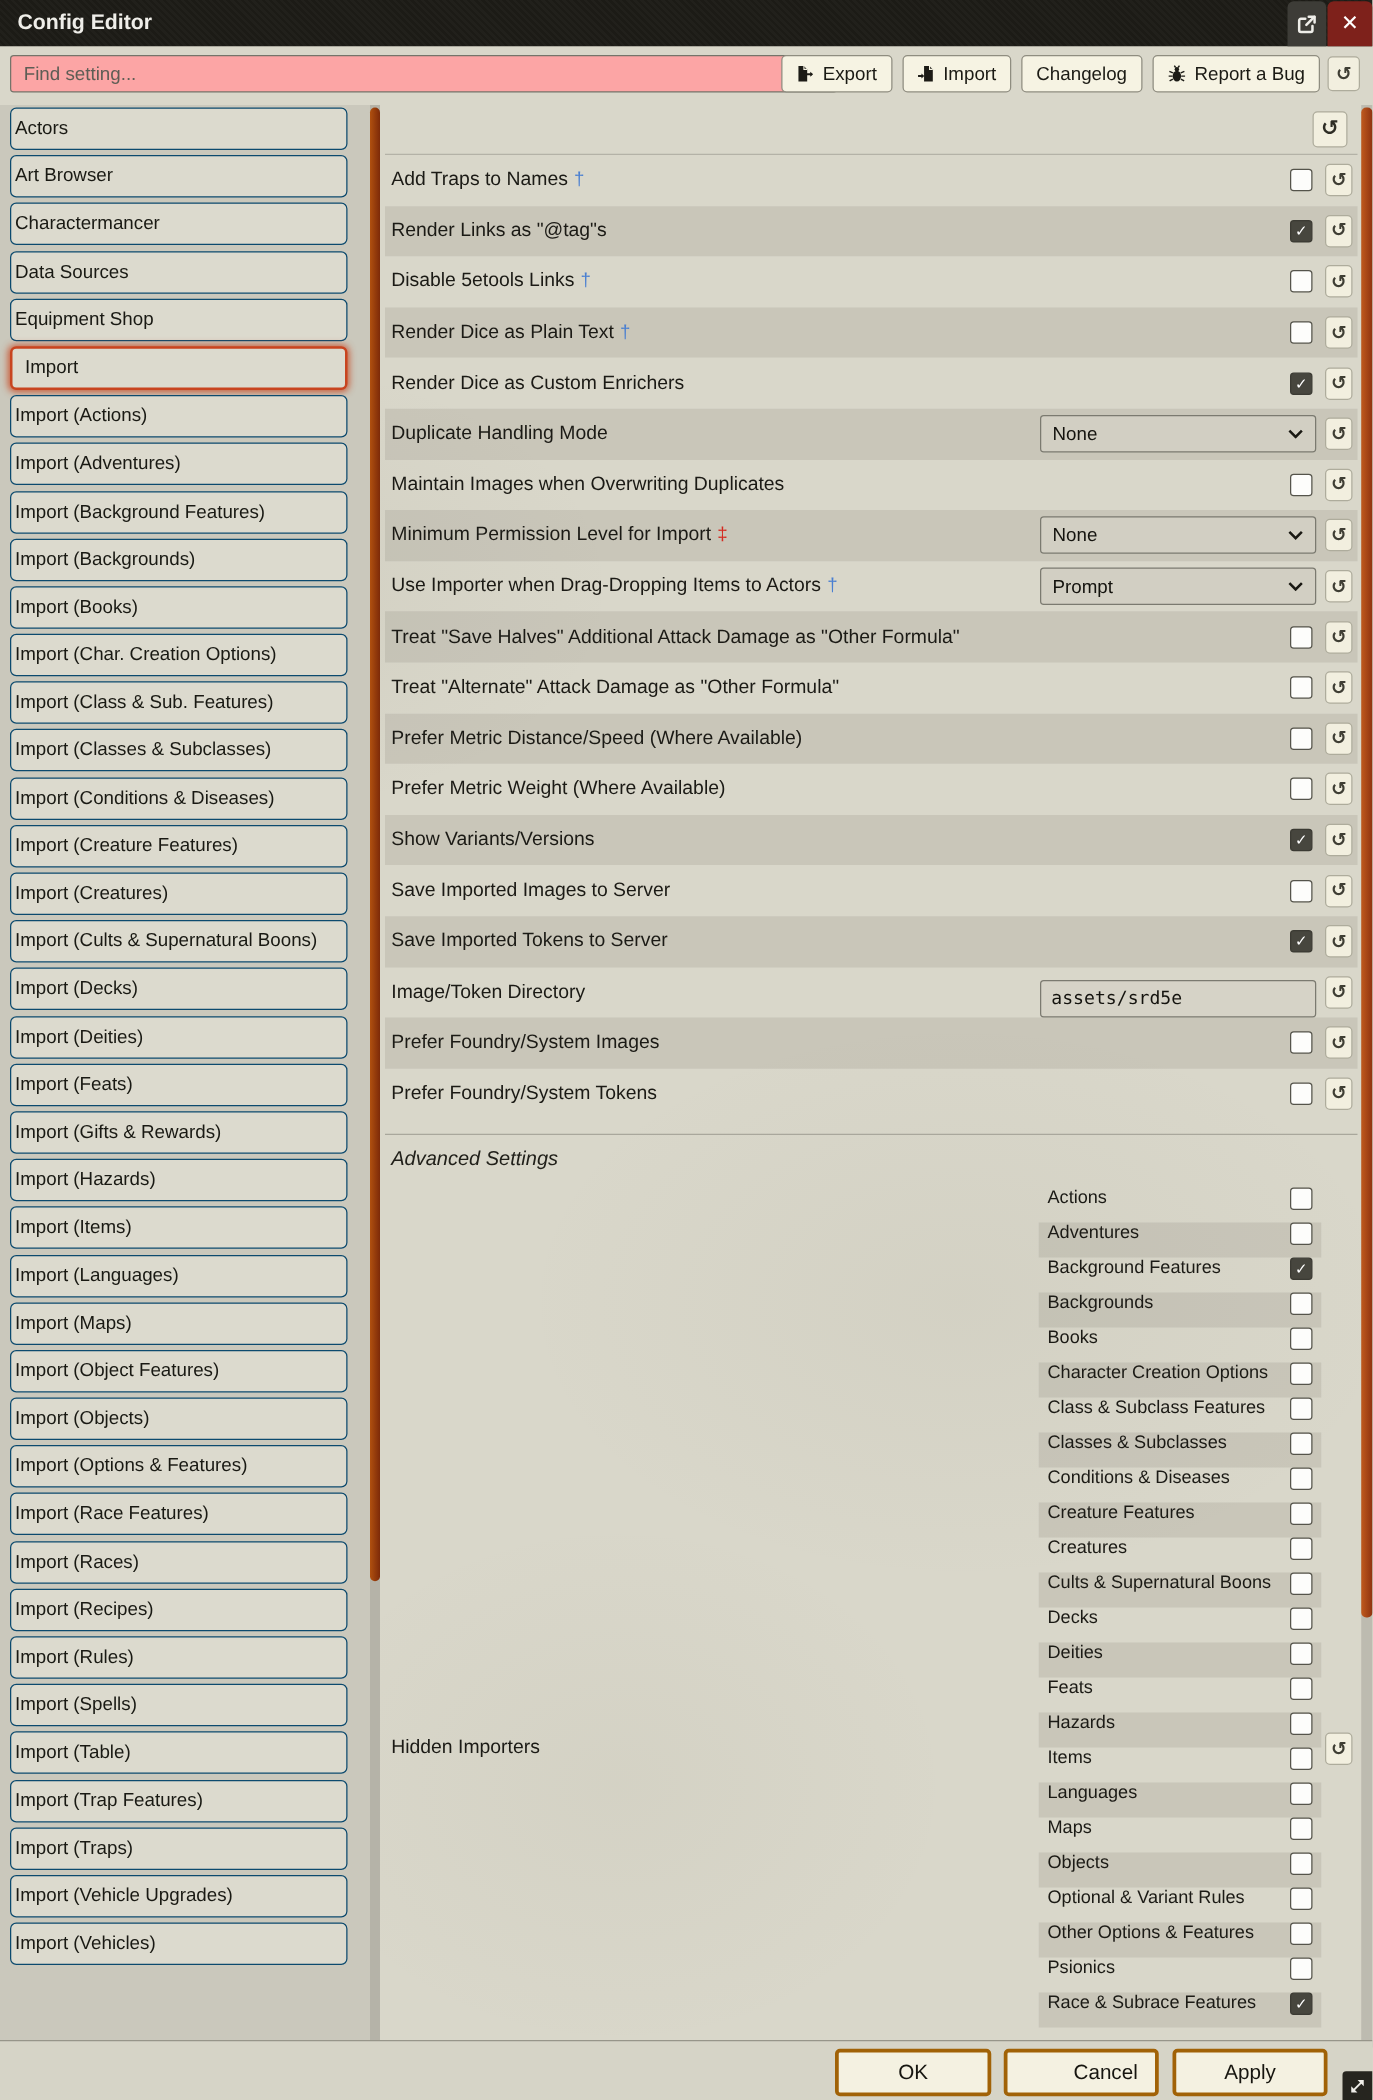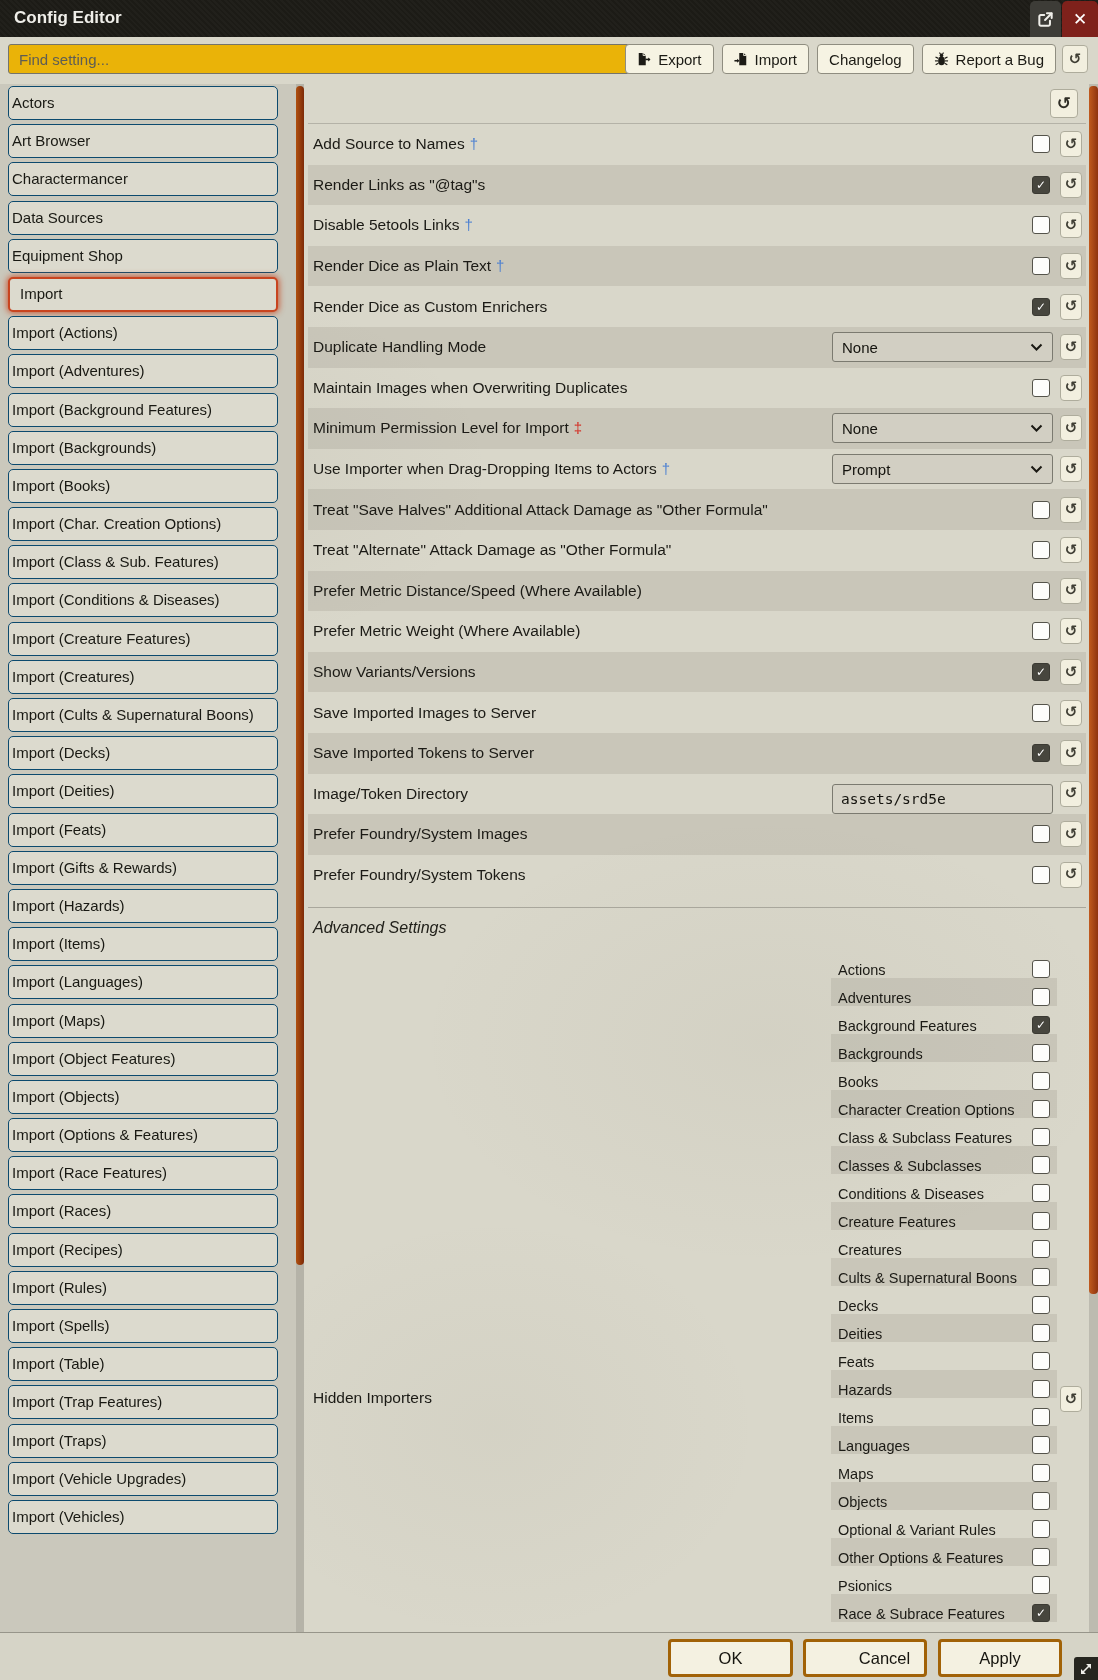--- a/index.html
+++ b/index.html
@@ -13,21 +13,21 @@
   }
   
   .titlebar{position:absolute;left:0;top:0;width:1098px;height:37px;background:#1c1b16;
     background-image:repeating-linear-gradient(45deg, rgba(255,255,255,.025) 0 2px, transparent 2px 4px);}
   .titlebar .title{position:absolute;left:14px;top:0;line-height:36px;color:#efeee9;font-size:17px;font-weight:bold;}
   .tb-btn{position:absolute;top:1px;height:36px;display:flex;align-items:center;justify-content:center;cursor:pointer;}
   .tb-expand{left:1030px;width:31px;background:#3d3c37;border-radius:5px 5px 0 0;}
   .tb-close{left:1062px;width:36px;background:#7e211b;border-radius:5px 5px 0 0;}
   .tb-close .x{color:#fff;font-size:17px;font-weight:bold;font-family:"DejaVu Sans",sans-serif;}
   
-  .search-input{position:absolute;left:8px;top:44px;width:640px;height:28px;background:#eab308;
+  .search-input{position:absolute;left:8px;top:44px;width:640px;height:28px;background:#fca5a5;
     border:1px solid #75746a;border-radius:3px;padding:0 10px;font-size:15px;color:#3a3930;
     font-family:"Liberation Sans",sans-serif;outline:none;}
   .search-input::placeholder{color:#5e5d55;}
   .toolbar{position:absolute;top:44px;left:664px;width:392px;height:30px;display:flex;justify-content:flex-end;gap:8px;}
   .btn{background:#f6f3e3;border:1px solid #8f8d80;border-radius:4px;height:30px;box-sizing:border-box;
     display:flex;align-items:center;gap:7px;padding:0 11px;font-size:15px;color:#1b1a14;cursor:pointer;white-space:nowrap;}
   .undo-sm{position:absolute;left:1062px;top:45px;width:26px;height:28px;}
   .ub{background:#f2efdf;border:1px solid #aeac9c;border-radius:4px;box-sizing:border-box;
     display:flex;align-items:center;justify-content:center;cursor:pointer;}
   .uglyph{font-family:"DejaVu Sans",sans-serif;font-weight:bold;color:#3f3e34;font-size:15px;line-height:1;}
@@ -60,21 +60,21 @@
     display:flex;align-items:center;padding:0 9px;font-size:15px;color:#14130e;cursor:pointer;}
   .sel .val{flex:1;}
   .tin{width:221px;height:30px;background:#d6d3c7;border:1px solid #7b7a70;border-radius:3px;box-sizing:border-box;
     padding:0 8px;font-size:14.5px;color:#14130e;font-family:"DejaVu Sans Mono",monospace;outline:none;margin-top:11px;}
   .row-undo{width:22px;height:26px;margin-left:7px;}
   .hr-adv{position:absolute;left:308px;top:907px;width:778px;border-top:1px solid #a9a79c;}
   .adv-heading{position:absolute;left:313px;top:919px;font-size:16px;font-style:italic;color:#21201a;}
   .imp-label{position:absolute;left:313px;top:1389px;font-size:15.5px;}
   .imp-undo{position:absolute;left:1060px;top:1386px;width:22px;height:26px;}
   .imp-list{position:absolute;left:831px;top:950px;width:226px;}
-  .imp-row{height:28px;display:flex;align-items:flex-end;padding:0 4px 0 7px;box-sizing:border-box;}
+  .imp-row{height:28px;display:flex;align-items:flex-start;padding:0 4px 0 7px;box-sizing:border-box;}
   .imp-row.stripe{background:rgba(125,123,110,.18);}
   .imp-row .lbl{flex:1;font-size:14.5px;color:#1b1a15;}
   .ms-track{position:absolute;left:1089px;top:84px;width:9px;height:1554px;background:#bdbbb0;}
   .ms-thumb{position:absolute;left:0;top:2px;width:9px;height:1208px;border-radius:4px;
     background:linear-gradient(90deg,#c05a1e,#8e3310);cursor:pointer;}
   
   .footer{position:absolute;left:0;top:1632px;width:1098px;height:48px;background:#d6d4c7;border-top:1px solid #97958a;box-sizing:border-box;}
   .f-btn{position:absolute;top:6px;height:38px;background:#f4f1e1;border:3px solid #a16207;border-radius:4px;
     box-sizing:border-box;font-size:16.5px;color:#16150f;display:flex;align-items:center;justify-content:center;cursor:pointer;}
   .f-ok{left:668px;width:125px;} .f-cancel{left:803px;width:124px;padding-left:39px;} .f-apply{left:938px;width:124px;}
@@ -187,20 +187,23 @@
       <div class="side-item">
     <span>Import (Books)</span>
   </div>
       <div class="side-item">
     <span>Import (Char. Creation Options)</span>
   </div>
       <div class="side-item">
     <span>Import (Class &amp; Sub. Features)</span>
   </div>
       <div class="side-item">
+    <span>Import (Classes &amp; Subclasses)</span>
+  </div>
+      <div class="side-item">
     <span>Import (Conditions &amp; Diseases)</span>
   </div>
       <div class="side-item">
     <span>Import (Creature Features)</span>
   </div>
       <div class="side-item">
     <span>Import (Creatures)</span>
   </div>
       <div class="side-item">
     <span>Import (Cults &amp; Supernatural Boons)</span>
@@ -276,21 +279,21 @@
 
 <div class="main-undo-row">
   <div class="ub">
     <span class="uglyph">↺</span>
   </div>
 </div>
 
 <div class="rows" id="settings-rows">
     <div class="setting-row">
     <span class="lbl">
-      <span>Add Source to Names</span><span class="marker m-blue">†</span>
+      <span>Add Traps to Names</span><span class="marker m-blue">†</span>
     </span>
     <span class="ctl">
       <span class="cb"></span>
 
     </span>
     <span class="ub row-undo">
         <span class="uglyph">↺</span>
       </span>
   </div>
     <div class="setting-row stripe">

